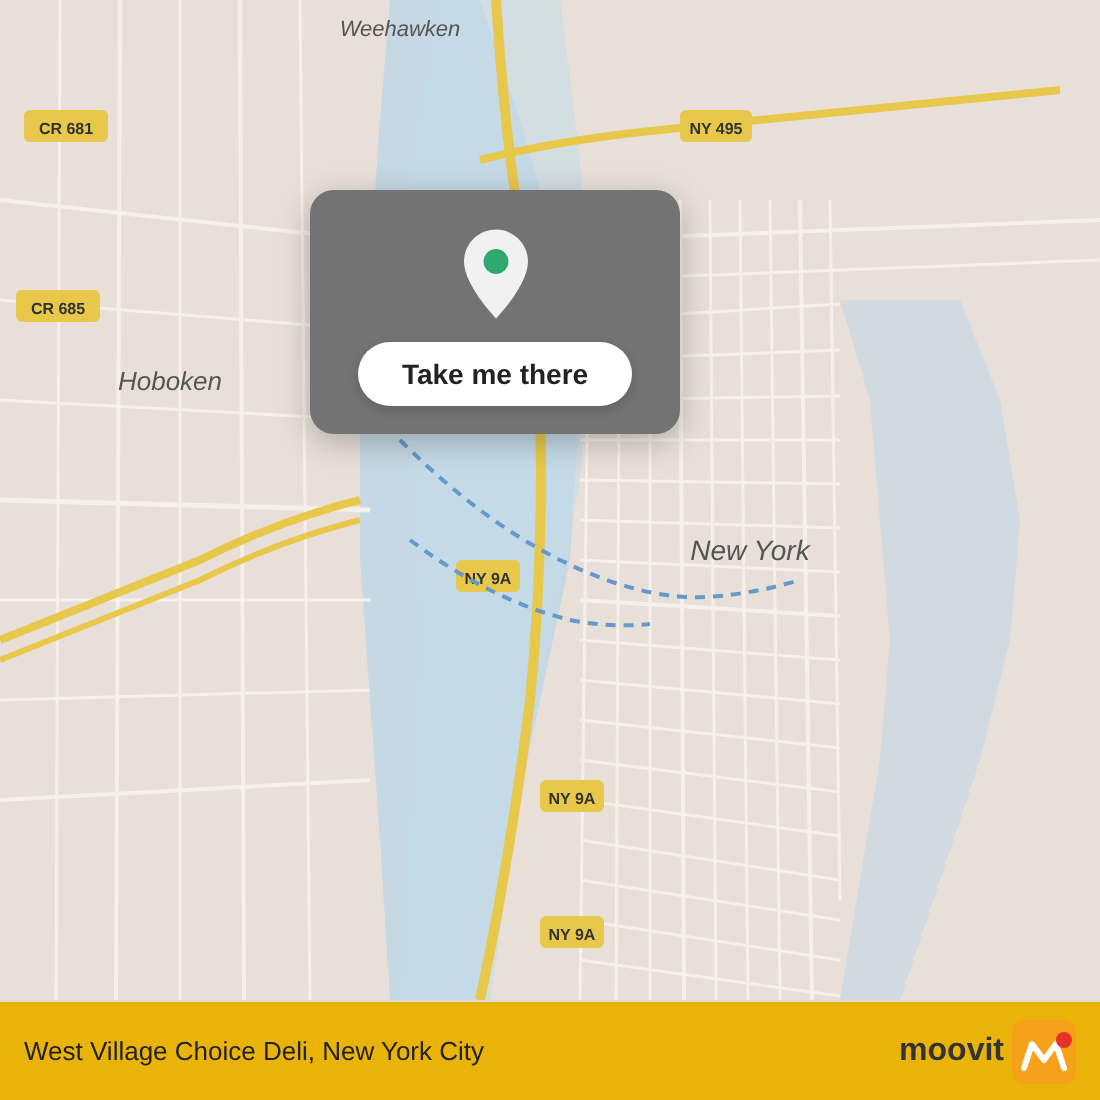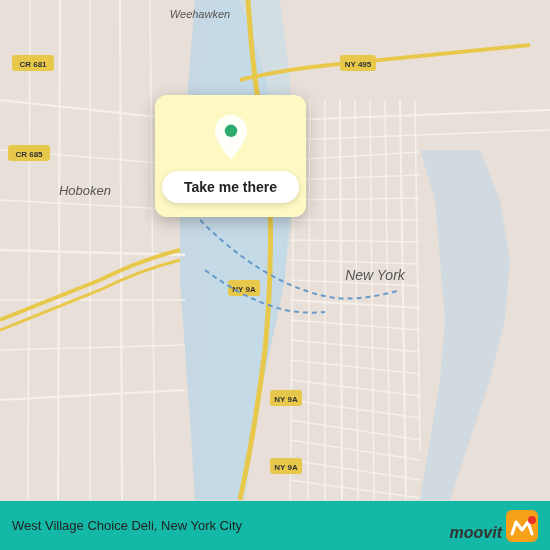--- a/index.html
+++ b/index.html
@@ -25,22 +25,22 @@
       height: 100%;
       position: absolute;
       top: 0; left: 0;
     }
 
     
     #location-popup {
       position: absolute;
       top: 95px;
       left: 155px;
-      width: 151px;
-      background: #fef9c3;
+      width: 185px;
+      background: #737373;
       border-radius: 12px;
       display: flex;
       flex-direction: column;
       align-items: center;
       padding: 18px 16px 14px 16px;
       box-shadow: 0 4px 16px rgba(0,0,0,0.25);
     }
 
     #location-pin-icon {
       width: 48px;
@@ -58,21 +58,21 @@
       color: #222;
       cursor: pointer;
       white-space: nowrap;
       box-shadow: 0 2px 6px rgba(0,0,0,0.15);
     }
 
     
     #bottom-bar {
       width: 550px;
       height: 50px;
-      background: #14b8a6;
+      background: #eab308;
       display: flex;
       align-items: center;
       padding: 0 12px;
       border-top: 1px solid #ddd;
       justify-content: space-between;
     }
 
     #place-info {
       display: flex;
       align-items: center;
@@ -92,23 +92,22 @@
       font-size: 9px;
       color: #555;
       background: rgba(255,255,255,0.7);
       padding: 2px 4px;
       border-radius: 3px;
     }
 
     
     #moovit-logo {
       display: flex;
-      align-items: flex-end;
+      align-items: center;
       gap: 4px;
-      font-style: italic;
     }
 
     #moovit-text {
       font-size: 16px;
       font-weight: bold;
       color: #333;
     }
 
     #moovit-icon {
       width: 32px;

